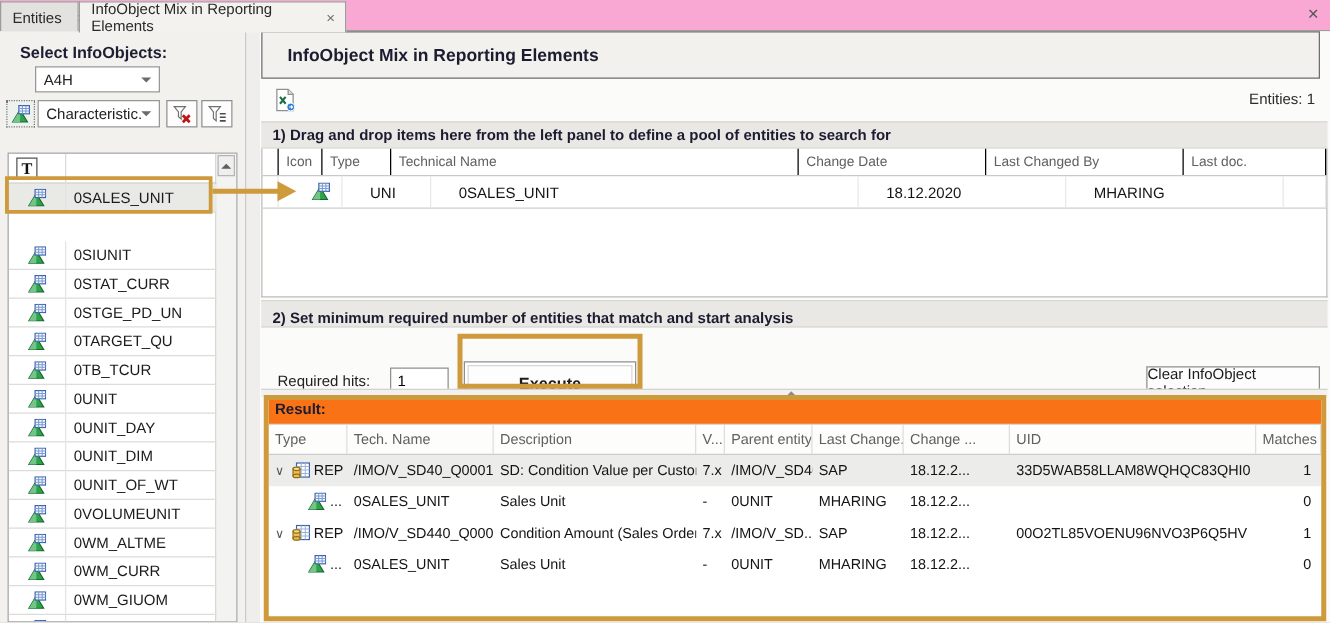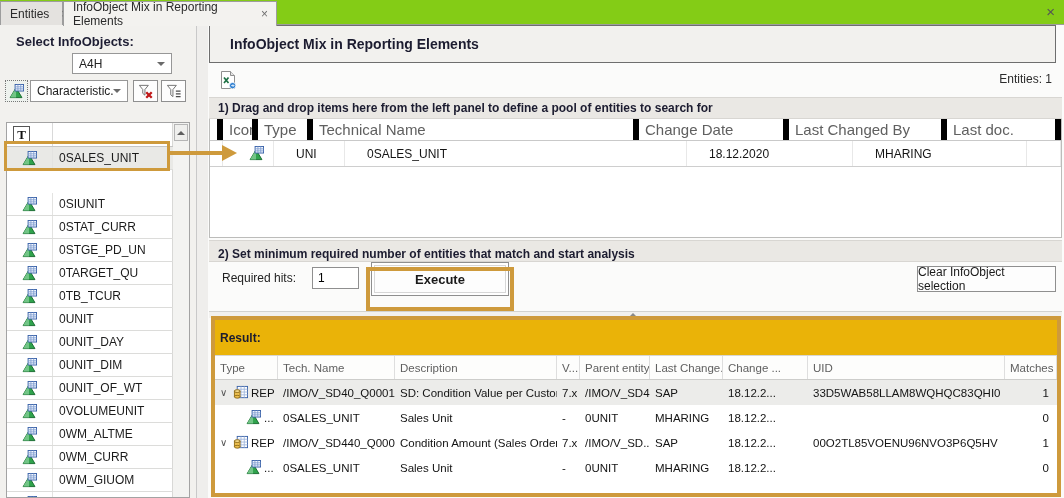--- a/index.html
+++ b/index.html
@@ -2,41 +2,41 @@
 <html><head>
 <meta charset="utf-8">
 <style>
   * { margin:0; padding:0; box-sizing:border-box; }
   html,body { background:#d8d8d4; }
   body { font-family:"Liberation Sans", sans-serif; }
   .screen { position:relative; width:1064px; height:498px; background:#efeeec; overflow:hidden;
             border:0; font-family:"Liberation Sans", sans-serif; color:#1f1f1f; }
 
   
-  .tabbar { position:absolute; left:0; top:0; width:1064px; height:25px; background:#84cc16;
+  .tabbar { position:absolute; left:0; top:0; width:1064px; height:25px; background:#f9a8d4;
             border-bottom:1px solid #9d9d9d; }
   .tab { position:absolute; top:1px; height:24px; display:flex; align-items:center;
          border:1px solid #9d9d9d; border-bottom:none; font-size:12px; color:#2a2a2a;
          padding:0 6px 0 9px; cursor:default; }
   .tab .lbl { margin-right:10px; }
   .tab-close { font-size:12px; color:#707070; line-height:1; padding:0 2px; }
   .tab.inactive { left:0; width:63px; background:#e4e2df; }
   .tab.active { left:63px; width:214px; background:#f3f2ef; height:25px; z-index:2; }
   .win-close { position:absolute; right:9px; top:3px; font-size:15px; color:#555; }
 
   
   .left-panel { position:absolute; left:0; top:25px; width:197px; height:473px; background:#f2f1ee;
                 border-right:1px solid #c9c9c9; }
   .lp-title { position:absolute; left:16px; top:9px; font-size:13px; font-weight:bold; color:#1d1d33; }
   .combo { position:absolute; background:#fff; border:1px solid #979797; font-size:12px; color:#222;
            display:flex; align-items:center; padding-left:6px; }
   .combo .cval { flex:1; overflow:hidden; white-space:nowrap; }
   .combo-arrow { width:0; height:0; border-left:4px solid transparent; border-right:4px solid transparent;
                  border-top:4px solid #6a6a6a; margin-right:6px; }
-  .combo1 { left:28px; top:28px; width:100px; height:21px;margin-left:44px; }
+  .combo1 { left:28px; top:28px; width:100px; height:21px; }
   .combo2 { left:30px; top:55px; width:98px; height:22px; }
   .iconbox { position:absolute; left:5px; top:55px; width:23px; height:22px; border:1px dotted #777;
              background:#eef2ee; display:flex; align-items:center; justify-content:center; }
   .lp-btn { position:absolute; top:55px; width:25px; height:22px; background:#fdfdfd; border:1px solid #8f8f8f;
             display:flex; align-items:center; justify-content:center; }
   .lp-btn1 { left:133px; } .lp-btn2 { left:161px; }
 
   
   .lp-list { position:absolute; left:6px; top:97px; width:184px; height:376px; background:#fff;
              border:1px solid #a3a3a3; overflow:hidden; }
@@ -71,50 +71,50 @@
   .sec-bar { position:absolute; left:209px; width:853px; height:22px; background:#eae8e4;
              border-top:1px solid #d8d6d2; border-bottom:1px solid #d8d6d2; display:flex; align-items:center;
              padding-left:9px; font-size:12px; font-weight:bold; color:#1c1c30; }
   .sec1 { top:97px; } .sec2 { top:240px;align-items:flex-end; }
 
   
   .pool { position:absolute; left:209px; top:119px; width:853px; height:119px; background:#fff;
           border:1px solid #bcbcba; border-top:none; }
   .pt-row { display:grid; grid-template-columns:13px 35px 55px 326px 150px 158px 1fr; }
   .pt-h { height:22px; border-bottom:1px solid #c9c9c9; }
-  .pt-h > div { font-size:15px; color:#606060; display:flex; align-items:center; padding-left:6px;
-                border-right:6px solid #000000; overflow:hidden; white-space:nowrap; }
+  .pt-h > div { font-size:11px; color:#606060; display:flex; align-items:center; padding-left:6px;
+                border-right:1px solid #000000; overflow:hidden; white-space:nowrap; }
   .pt-d { height:26px; border-bottom:1px solid #cecece;gap:16px; }
   .pt-d > div { font-size:12px; color:#141414; display:flex; align-items:center; padding-left:6px;
                 border-right:1px solid #e8e8e8; overflow:hidden; white-space:nowrap; }
   .pt-d .cic { justify-content:center; padding-left:0; }
 
   
-  .controls { position:absolute; left:209px; top:252px; width:853px; height:34px; }
+  .controls { position:absolute; left:209px; top:279px; width:853px; height:34px; }
   .req-lbl { position:absolute; left:13px; top:19px; font-size:12px; color:#222; }
   .req-input { position:absolute; left:103px; top:15px; width:47px; height:22px; border:1px solid #8f8f8f;
                font-size:12px; padding-left:5px; background:#fff; font-family:"Liberation Sans",sans-serif; }
   .exec-btn { position:absolute; left:162px; top:10px; width:138px; height:34px; background:#fdfdfd;
               border:1px solid #8f8f8f; box-shadow:inset 0 0 0 2px #fff, inset 0 0 0 3px #d7d7d7;
               font-size:13px; font-weight:bold; color:#1a1a1a; display:flex; align-items:center;
               justify-content:center; }
   .clear-btn { position:absolute; right:6px; top:14px; width:139px; height:26px; background:#fdfdfd;
                border:1px solid #8f8f8f; font-size:12px; color:#1a1a1a; display:flex; align-items:center;
                justify-content:center; }
 
   
   .splitter { position:absolute; left:209px; top:311px; width:853px; height:7px; background:#f2f1ef;
               border-top:1px solid #d2d2d0; }
   .split-handle { position:absolute; left:419px; top:1px; width:0; height:0;
                   border-left:5px solid transparent; border-right:5px solid transparent;
                   border-bottom:5px solid #8a8a8a; }
 
   
   .result { position:absolute; left:215px; top:320px; width:842px; height:173px; background:#fff; overflow:hidden; }
-  .res-bar { height:36px; background:#eab308; border-bottom:1px solid #d8d6d2; display:flex; align-items:center;
+  .res-bar { height:20px; background:#f97316; border-bottom:1px solid #d8d6d2; display:flex; align-items:flex-start;
              padding-left:5px; font-size:12px; font-weight:bold; color:#1c1c30; }
   .rt-row { display:grid; grid-template-columns:63px 117px 162px 23px 70px 73px 85px 197px 52px; }
   .rt-h { height:24px; border-bottom:1px solid #cdcdcb; background:#fdfdfc; }
   .rt-h > div { font-size:11.5px; color:#606060; display:flex; align-items:center; padding-left:5px;
                 border-right:1px solid #dedede; overflow:hidden; white-space:nowrap; }
   .rt-d { height:25px; }
   .rt-d.sel { background:#ececea; }
   .rt-d > div { font-size:11.5px; color:#141414; display:flex; align-items:center; padding-left:5px;
                 overflow:hidden; white-space:nowrap; }
   .rt-d .cmatch { justify-content:flex-end; padding-right:8px; }

